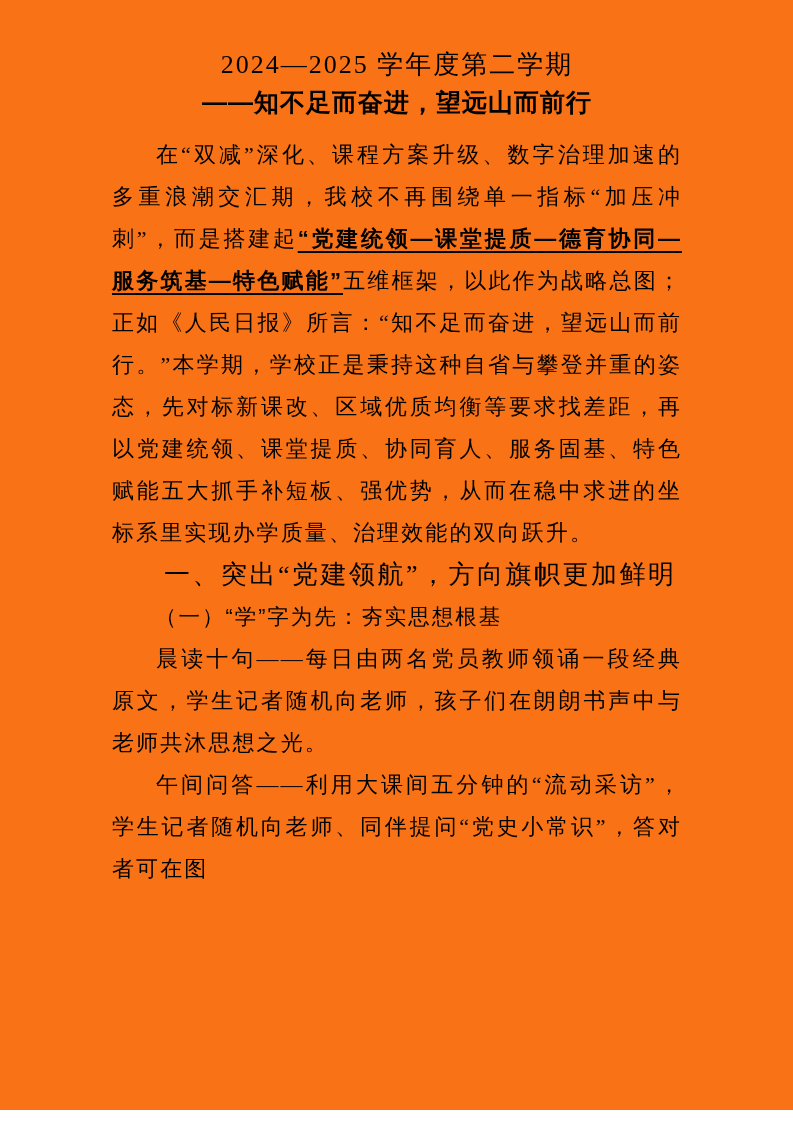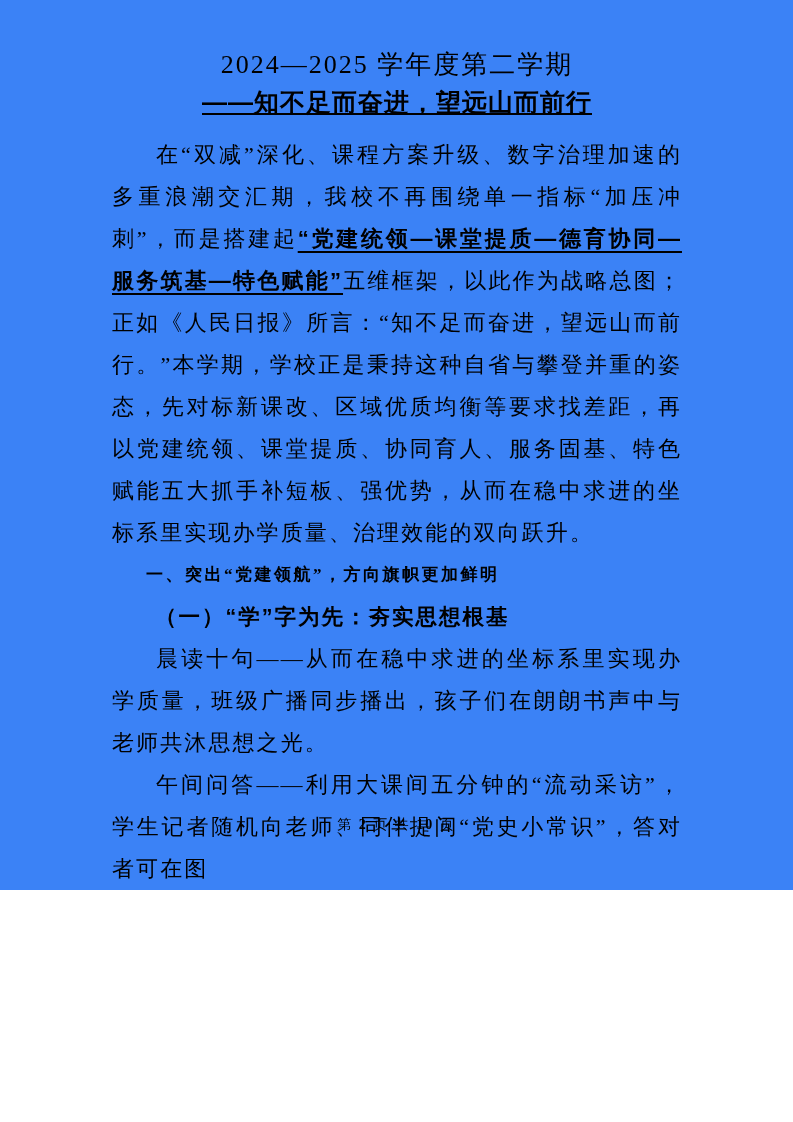--- a/index.html
+++ b/index.html
@@ -1,20 +1,20 @@
 <!DOCTYPE html>
 <html lang="zh"><head>
 <meta charset="utf-8">
 <style>
   html, body { margin: 0; padding: 0; background: #ffffff; }
   .page {
     position: relative;
     width: 793px;
-    height: 890px;
-    background: #3b82f6;
+    height: 1110px;
+    background: #f97316;
     overflow: hidden;
     color: #000000;
     font-family: "Liberation Serif", serif;
   }
   .content {
     padding: 46px 111px 0 112px;
   }
   .header-line {
     margin: 0;
     text-align: center;
@@ -32,51 +32,50 @@
     font-weight: 700;
   }
   .doc-subtitle {
     margin: 0 0 14px 0;
     text-align: center;
     font-family: "Liberation Sans", sans-serif;
     font-size: 25px;
     line-height: 36px;
     letter-spacing: 1px;
     font-weight: 700;
-    text-decoration: underline;
   }
   .para {
     margin: 0;
     font-size: 22px;
     line-height: 42px;
     letter-spacing: 2.1px;
     text-align: justify;
     text-indent: 2em;
   }
   .emphasis {
     font-family: "Liberation Sans", sans-serif;
     font-weight: 700;
     text-decoration: underline;
     text-underline-offset: 5px;
   }
   .heading-1 {
     margin: 0;
-    font-size: 17px;
+    font-size: 26px;
     line-height: 42px;
     letter-spacing: 2.5px;
-    font-weight: 700;
+    font-weight: 400;
     text-indent: 2em;
   }
   .heading-1-1 {
     margin: 0;
     font-family: "Liberation Sans", sans-serif;
     font-size: 21.5px;
     line-height: 42px;
     letter-spacing: 2px;
-    font-weight: 700;
+    font-weight: 400;
     text-indent: 2em;
   }
   .page-footer {
     position: absolute;
     left: 0;
     bottom: 56px;
     width: 100%;
     text-align: center;
     font-size: 14px;
     line-height: 18px;
@@ -95,20 +94,19 @@
 
     <p class="doc-subtitle">——知不足而奋进，望远山而前行</p>
 
     <p class="para"><span>在“双减”深化、课程方案升级、数字治理加速的多重浪潮交汇期，我校不再围绕单一指标“加压冲刺”，而是搭建起</span><span class="emphasis">“党建统领—课堂提质—德育协同—服务筑基—特色赋能”</span><span>五维框架，以此作为战略总图；正如《人民日报》所言：“知不足而奋进，望远山而前行。”本学期，学校正是秉持这种自省与攀登并重的姿态，先对标新课改、区域优质均衡等要求找差距，再以党建统领、课堂提质、协同育人、服务固基、特色赋能五大抓手补短板、强优势，从而在稳中求进的坐标系里实现办学质量、治理效能的双向跃升。</span></p>
 
     <h2 class="heading-1">一、突出“党建领航”，方向旗帜更加鲜明</h2>
 
     <h3 class="heading-1-1">（一）“学”字为先：夯实思想根基</h3>
 
 
-    <p class="para">晨读十句——从而在稳中求进的坐标系里实现办学质量，班级广播同步播出，孩子们在朗朗书声中与老师共沐思想之光。</p>
+    <p class="para">晨读十句——每日由两名党员教师领诵一段经典原文，学生记者随机向老师，孩子们在朗朗书声中与老师共沐思想之光。</p>
 
     <p class="para">午间问答——利用大课间五分钟的“流动采访”，学生记者随机向老师、同伴提问“党史小常识”，答对者可在图</p>
 
   </div>
 
-  <div class="page-footer"><span>第</span> <span class="num">2</span> <span>页 共</span> <span class="num">10</span> <span>页</span></div>
 </div>
 
 </body></html>

